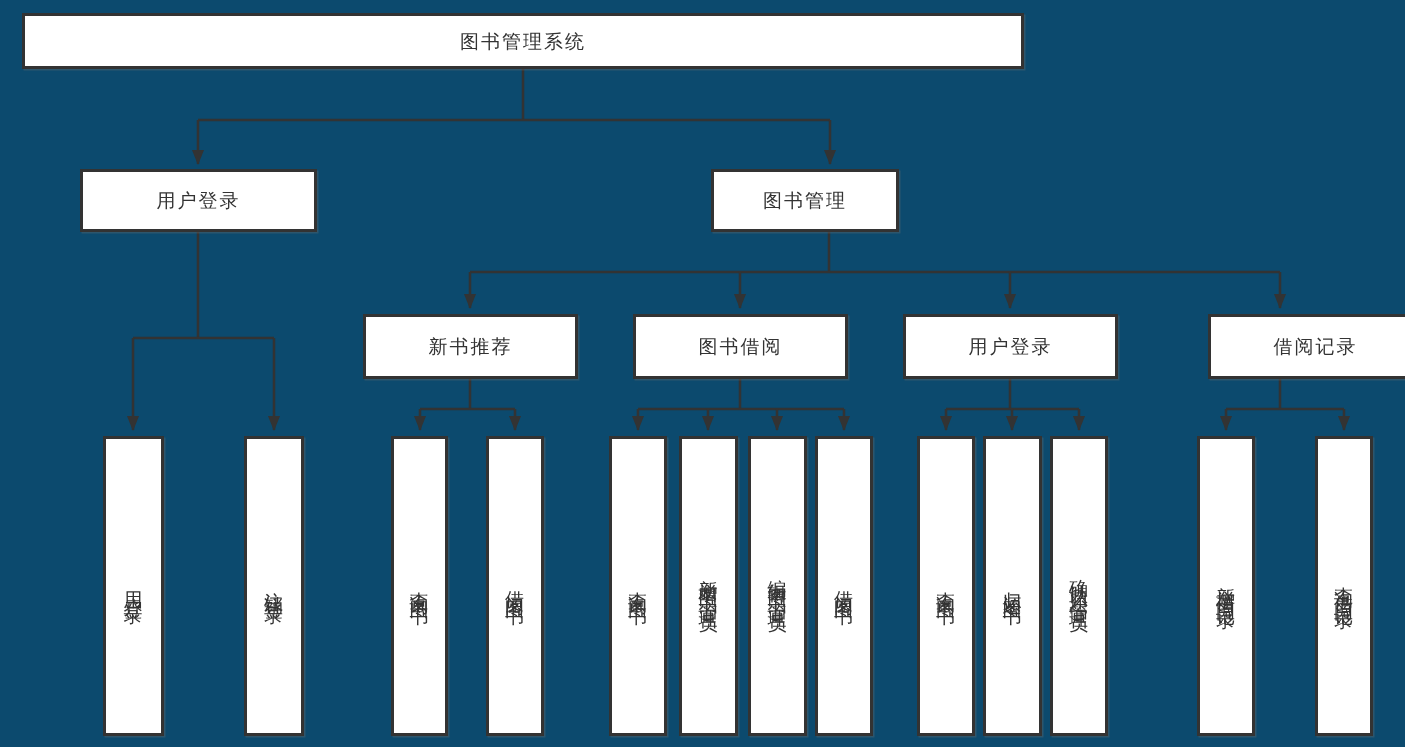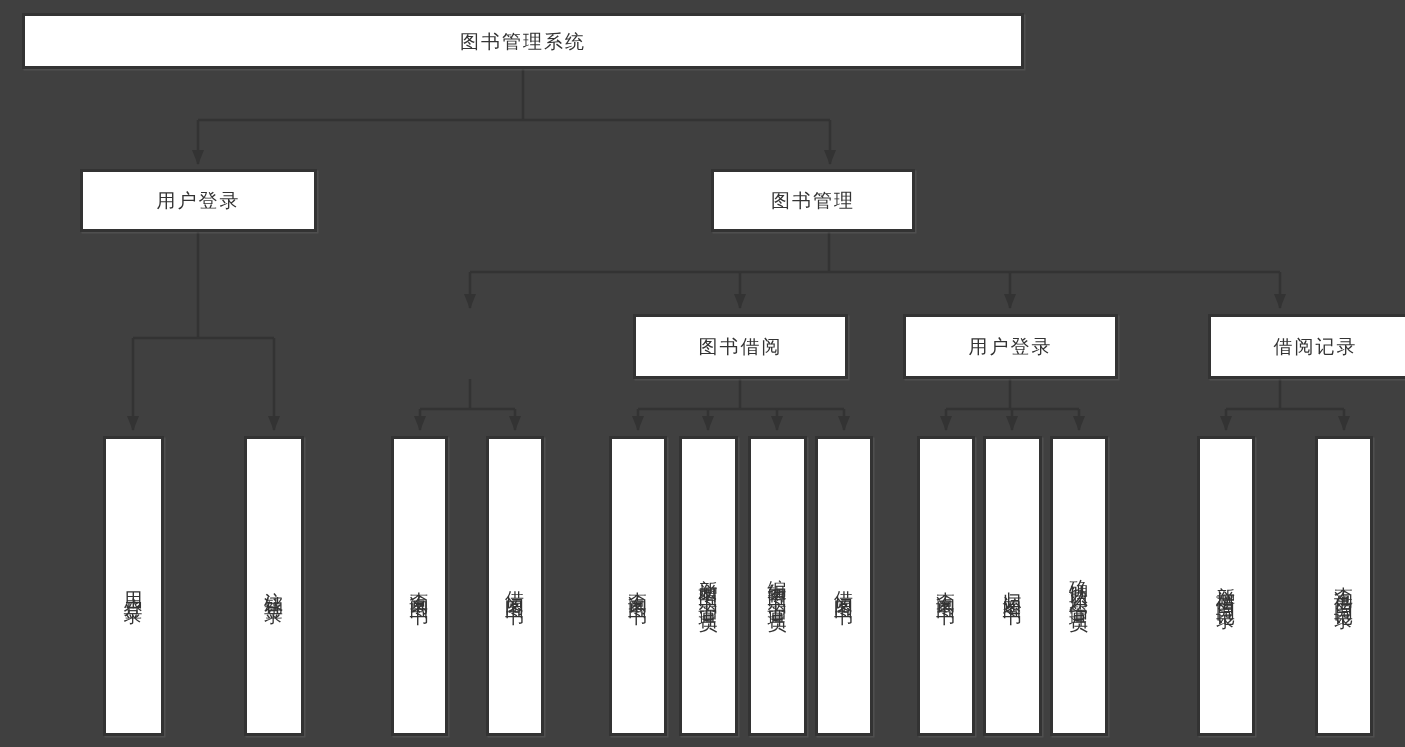--- a/index.html
+++ b/index.html
@@ -5,21 +5,21 @@
   html, body {
     margin: 0;
     padding: 0;
     background: #ffffff;
     font-family: "Liberation Sans", "DejaVu Sans", sans-serif;
   }
   #stage {
     position: relative;
     width: 1405px;
     height: 747px;
-    background: #404040;
+    background: #0c4a6e;
     overflow: hidden;
   }
   #connectors {
     position: absolute;
     left: 0;
     top: 0;
     width: 1405px;
     height: 747px;
     pointer-events: none;
   }
@@ -46,21 +46,21 @@
   .leaf .lbl {
     writing-mode: vertical-rl;
     text-orientation: mixed;
     letter-spacing: 5px;
     white-space: normal;
     max-height: 288px;
   }
   
   .n-root  { left: 22px;   top: 13px;  width: 1002px; height: 56px; }
   .n-l2a   { left: 80px;   top: 169px; width: 237px;  height: 63px; }
-  .n-l2b   { left: 711px;  top: 169px; width: 204px;  height: 63px; }
+  .n-l2b   { left: 711px;  top: 169px; width: 188px;  height: 63px; }
   .n-l3a   { left: 363px;  top: 314px; width: 215px;  height: 65px; }
   .n-l3b   { left: 633px;  top: 314px; width: 215px;  height: 65px; }
   .n-l3c   { left: 903px;  top: 314px; width: 215px;  height: 65px; }
   .n-l3d   { left: 1172px; top: 314px; width: 215px;  height: 65px; margin-left: 36px; }
   
   .n-u1    { left: 103px;  top: 436px; width: 61px; height: 300px; }
   .n-u2    { left: 244px;  top: 436px; width: 60px; height: 300px; }
   .n-r1    { left: 391px;  top: 436px; width: 57px; height: 300px; }
   .n-r2    { left: 486px;  top: 436px; width: 58px; height: 300px; }
   .n-b1    { left: 609px;  top: 436px; width: 58px; height: 300px; }
@@ -142,20 +142,23 @@
     <span class="lbl">图书管理系统</span>
   </div>
 
   <div class="node n-l2a">
     <span class="lbl">用户登录</span>
   </div>
   <div class="node n-l2b">
     <span class="lbl">图书管理</span>
   </div>
 
+  <div class="node n-l3a">
+    <span class="lbl">新书推荐</span>
+  </div>
   <div class="node n-l3b">
     <span class="lbl">图书借阅</span>
   </div>
   <div class="node n-l3c">
     <span class="lbl">用户登录</span>
   </div>
   <div class="node n-l3d">
     <span class="lbl">借阅记录</span>
   </div>
 

